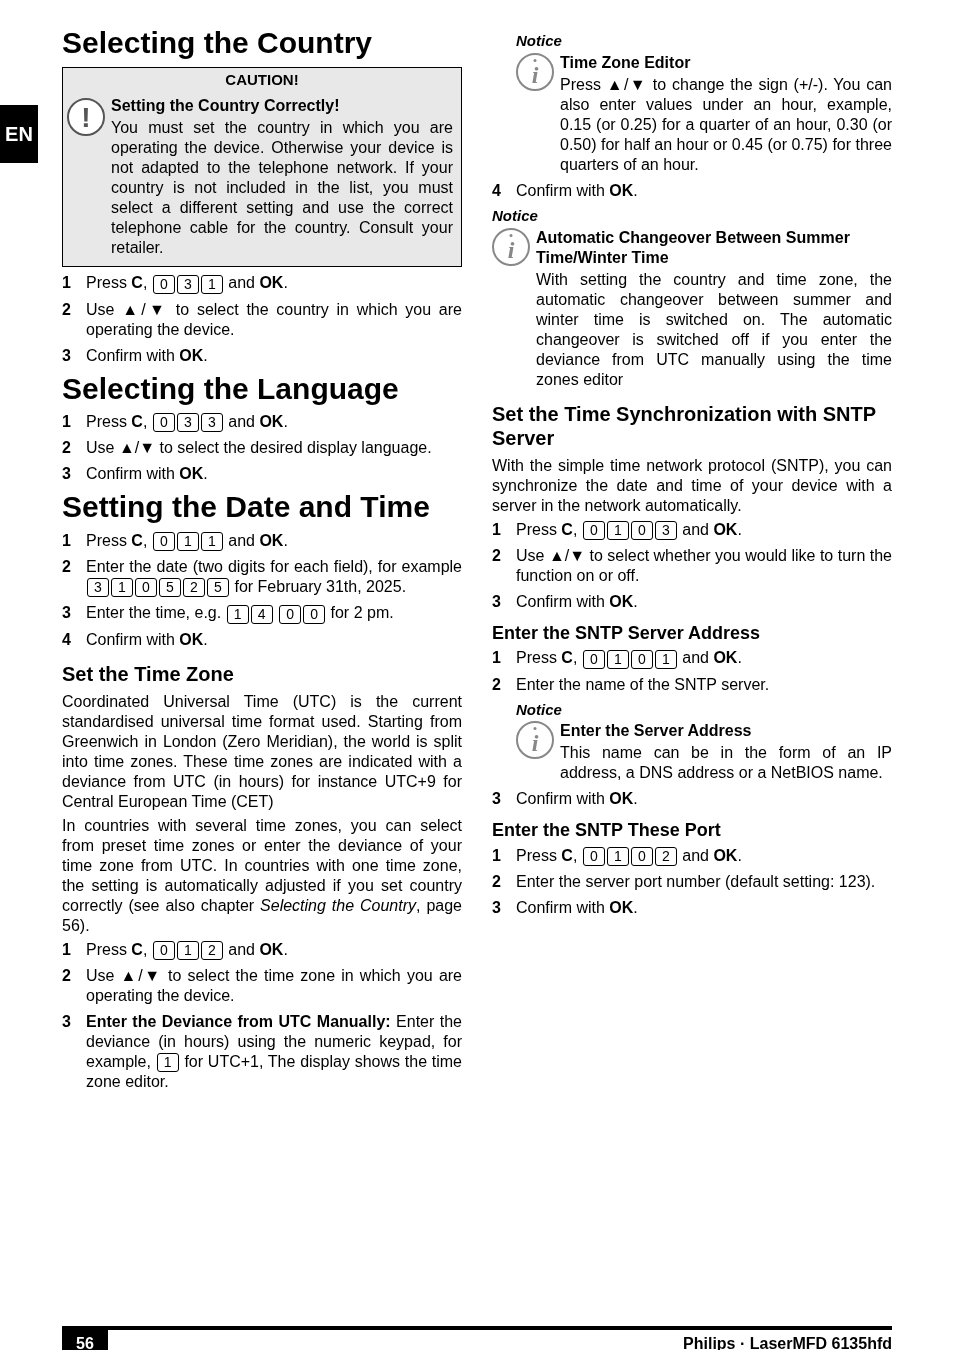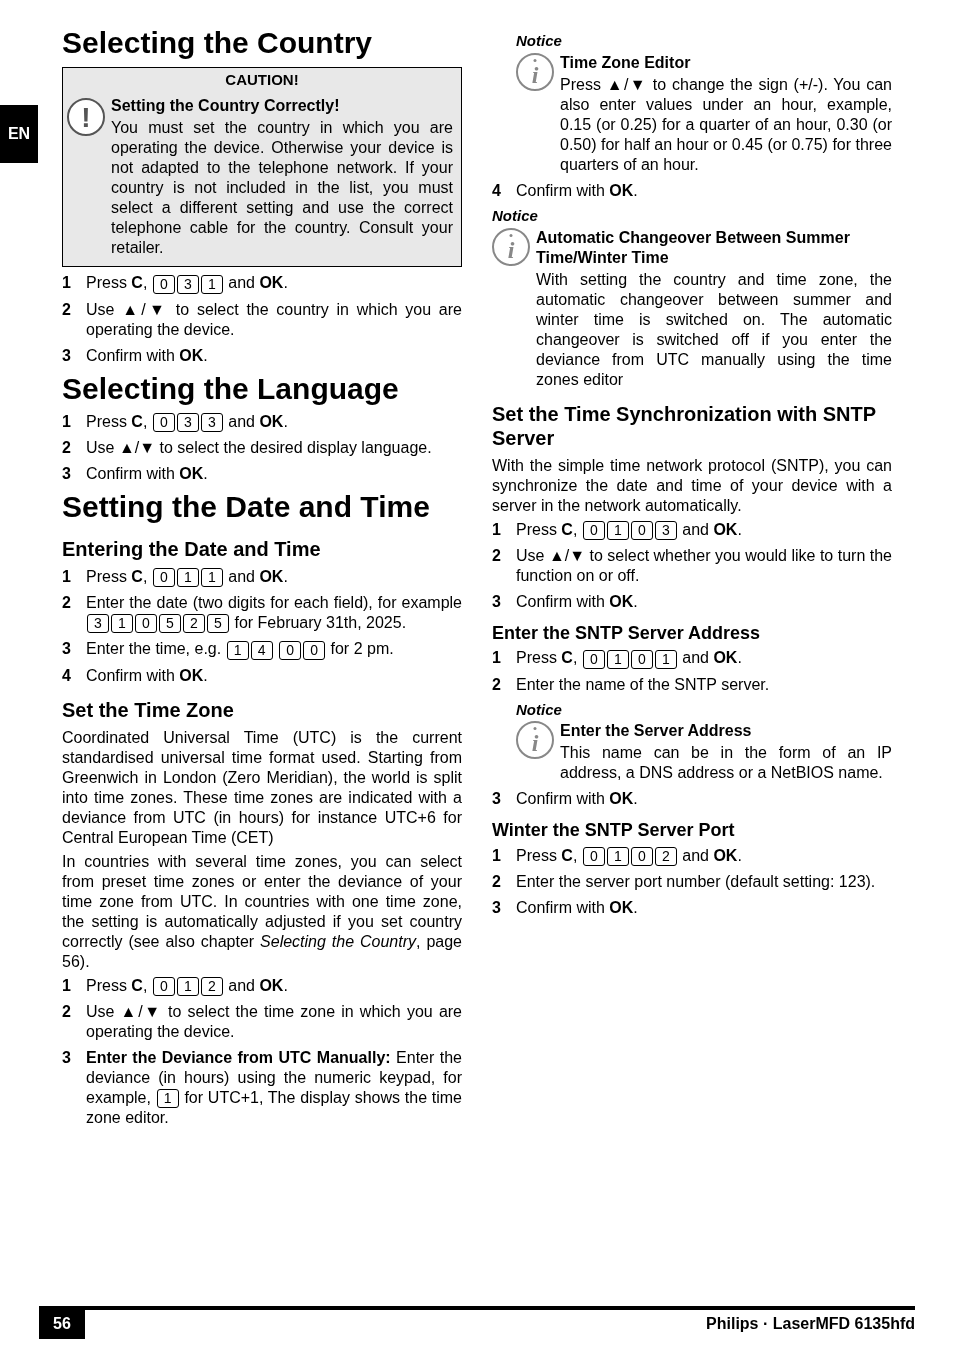--- a/index.html
+++ b/index.html
@@ -16,21 +16,21 @@
   }
   .lang-tab {
     position: absolute;
     left: 0;
     top: 105px;
     width: 38px;
     height: 58px;
     background: #000;
     color: #fff;
     font-weight: bold;
-    font-size: 16px;
+    font-size: 20px;
     display: flex;
     align-items: center;
     justify-content: center;
   }
   .content {
     position: absolute;
     left: 62px;
     right: 62px;
     top: 26px;
     bottom: 60px;
@@ -169,23 +169,23 @@
     line-height: 17px;
     margin: 0 1px;
     vertical-align: middle;
     background: #fff;
   }
   .nested-notice { margin-left: 24px; }
   .footer {
     position: absolute;
     left: 0;
     bottom: 0;
-    height: 44px;
+    height: 24px;
     width: 100%;
-    padding: 0 39px;
+    padding: 0 62px;
   }
   .footer-bar {
     border-top: 4px solid #000;
     display: flex;
     justify-content: space-between;
     align-items: center;
     height: 32px;
   }
   .page-num {
     background: #000;
@@ -255,21 +255,20 @@
     <li>
         <span class="num">3</span>
       <span class="txt">
         <span>Confirm with </span><b>OK</b><span>.</span>
       </span>
       </li>
   </ol>
 
   <h1>Setting the Date and Time</h1>
 
-  <h2>Entering the Date and Time</h2>
   <ol class="steps">
     <li>
         <span class="num">1</span>
       <span class="txt">
         <span>Press </span><b>C</b><span>, </span><span class="key">0</span><span class="key">1</span><span class="key">1</span><span> and </span><b>OK</b><span>.</span>
       </span>
       </li>
     <li>
         <span class="num">2</span>
       <span class="txt">
@@ -284,21 +283,21 @@
       </li>
     <li>
         <span class="num">4</span>
       <span class="txt">
         <span>Confirm with </span><b>OK</b><span>.</span>
       </span>
       </li>
   </ol>
 
   <h2>Set the Time Zone</h2>
-  <p>Coordinated Universal Time (UTC) is the current standardised universal time format used.  Starting from Greenwich in London (Zero Meridian), the world is split into time zones. These time zones are indicated with a deviance from UTC (in hours) for instance UTC+6 for Central European Time (CET)</p>
+  <p>Coordinated Universal Time (UTC) is the current standardised universal time format used.  Starting from Greenwich in London (Zero Meridian), the world is split into time zones. These time zones are indicated with a deviance from UTC (in hours) for instance UTC+9 for Central European Time (CET)</p>
   <p>
     <span>In countries with several time zones, you can select from preset time zones or enter the deviance of your time zone from UTC. In countries with one time zone, the setting is automatically adjusted if you set country correctly (see also chapter </span><i>Selecting the Country</i><span>, page 56).</span>
   </p>
   <ol class="steps">
     <li>
         <span class="num">1</span>
       <span class="txt">
         <span>Press </span><b>C</b><span>, </span><span class="key">0</span><span class="key">1</span><span class="key">2</span><span> and </span><b>OK</b><span>.</span>
       </span>
       </li>
@@ -403,21 +402,21 @@
 
   <ol class="steps">
     <li>
         <span class="num">3</span>
       <span class="txt">
         <span>Confirm with </span><b>OK</b><span>.</span>
       </span>
       </li>
   </ol>
 
-  <h3>Winter the SNTP Server Port</h3>
+  <h3>Enter the SNTP These Port</h3>
   <ol class="steps">
     <li>
         <span class="num">1</span>
       <span class="txt">
         <span>Press </span><b>C</b><span>, </span><span class="key">0</span><span class="key">1</span><span class="key">0</span><span class="key">2</span><span> and </span><b>OK</b><span>.</span>
       </span>
       </li>
     <li>
         <span class="num">2</span>
       <span class="txt">Enter the server port number (default setting: 123).</span>

